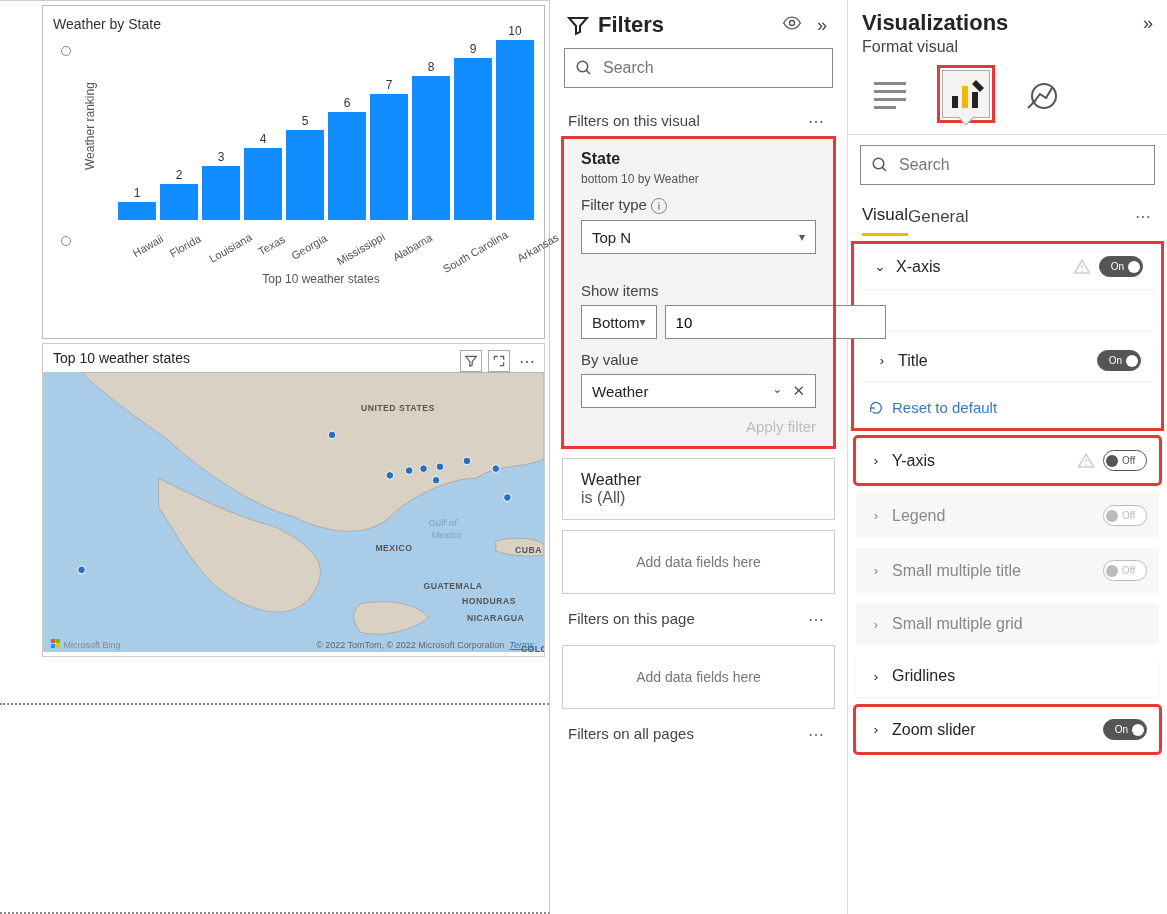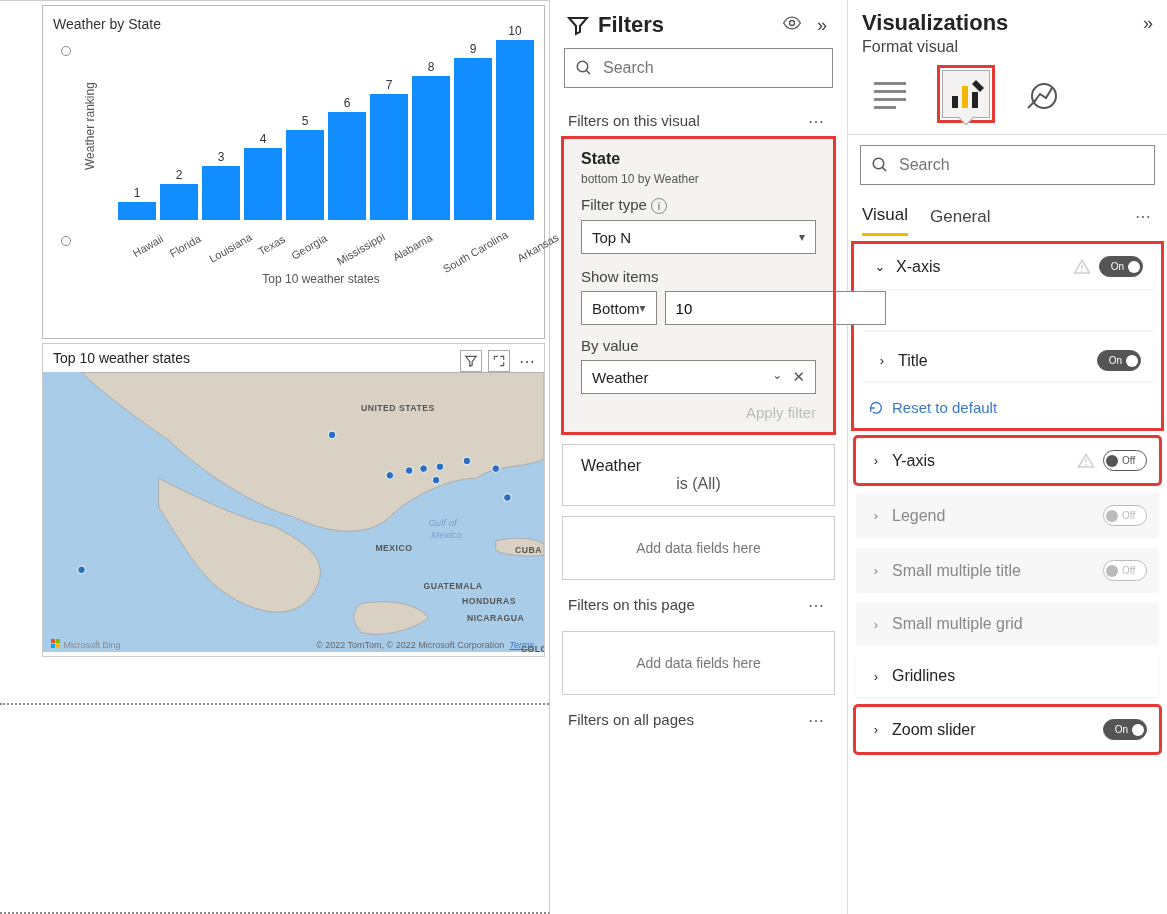--- a/index.html
+++ b/index.html
@@ -128,21 +128,21 @@
   .subhd { padding: 0 14px 6px 14px; font-size:16px; color:#444;}
   .tool-row { display:flex; gap:28px; padding: 8px 0 6px 18px; align-items:center;}
   .tool-row .tool { width:48px;height:48px; display:flex; align-items:center; justify-content:center; }
   .tool.fields svg, .tool.analytics svg { width:40px;height:40px; }
   .tool.format-wrap { border:1px solid #aaa; background:#f4f3f2; padding:2px; outline:3px solid #e53935; outline-offset:2px; }
   .tool.format-wrap .arrow-notch {
     position:absolute; width:12px;height:12px; background:#f4f3f2; border-left:1px solid #aaa; border-bottom:1px solid #aaa;
     transform: rotate(-45deg); margin-top:46px;
   }
   .hr { height:1px; background:#ddd; margin: 10px 0 6px 0;}
-  .tabs { display:flex; gap:22px; padding: 0 14px; align-items:center; }
+  .tabs { display:flex; padding: 0 14px; align-items:center; }
   .tab { font-size:17px; padding: 8px 0; color:#444;}
   .tab.active { border-bottom: 3px solid #f2b900; color:#252423;}
   .tab-ellipsis { margin-left:auto; color:#666; letter-spacing:2px; font-size:16px;}
   .prop-card {
     background:#fff; margin: 10px 8px; padding: 12px 12px; display:flex; align-items:center; gap:8px;
     border-radius:2px; box-shadow: 0 1px 2px rgba(0,0,0,0.08);
   }
   .prop-card.disabled { background:#f7f7f7; color:#8a8886; box-shadow:none;}
   .prop-chev { width:16px; text-align:center; font-size:13px;}
   .prop-label { flex:1; font-size:16px; }
@@ -314,21 +314,21 @@
 
   <div class="section-header">
     <div class="txt">Filters on this visual</div>
     <div class="ellipsis-btn">⋯</div>
   </div>
 
   <div class="filter-card red-box">
     <div class="fname">State</div>
     <div class="fsub">bottom 10 by Weather</div>
     <div class="flabel"><span>Filter type</span><span class="info-ico">i</span></div>
-    <div class="select" style="margin-bottom:14px;">
+    <div class="select" style="margin-bottom:28px;">
       <span>Top N</span>
         <span class="chev">▾</span>
     </div>
     <div class="flabel">Show items</div>
     <div class="row-two">
       <div class="select">
         <span>Bottom</span>
           <span class="chev">▾</span>
       </div>
       <input class="txtin" value="10" style="">
@@ -339,21 +339,21 @@
       <span class="right-icons">
         <span class="chev">⌄</span>
         <span>✕</span>
       </span>
     </div>
     <div class="apply">Apply filter</div>
   </div>
 
   <div class="simple-filter">
     <div style="font-size:16px;">Weather</div>
-    <div style="font-size:16px;color:#555;text-align:center;">is (All)</div>
+    <div style="font-size:16px;color:#555;">is (All)</div>
   </div>
 
   <div class="drop-field">
       <span>Add data fields here</span>
     </div>
 
   <div class="section-header" style="margin-top:6px;">
     <div class="txt">Filters on this page</div>
     <div class="ellipsis-btn">⋯</div>
   </div>

